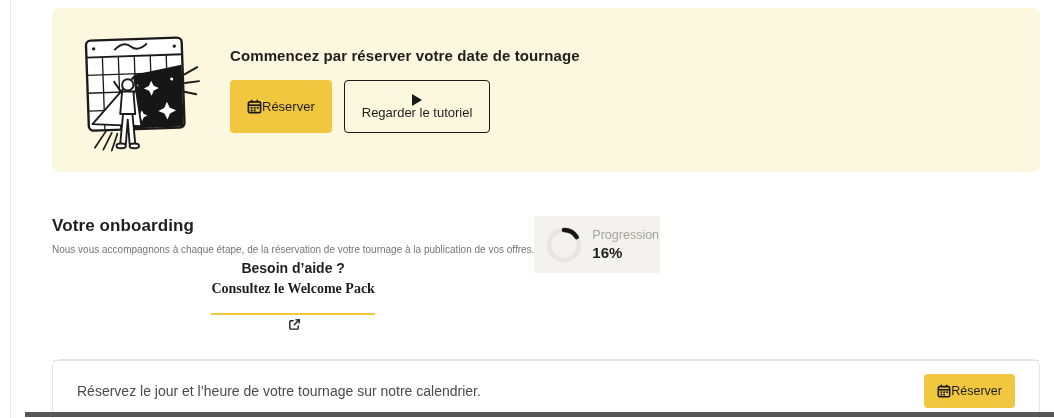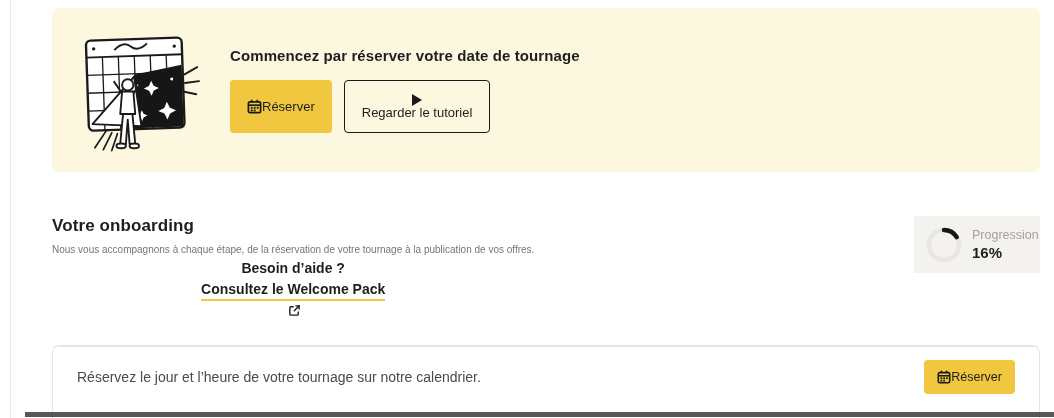--- a/index.html
+++ b/index.html
@@ -29,26 +29,26 @@
   .banner-subtitle{font-size:13px;color:#6E6E6E;margin-top:7px;}
   .banner-actions{display:flex;gap:12px;margin-top:16px;}
 
   .btn{display:inline-flex;align-items:center;gap:0;border-radius:4px;cursor:pointer;
        font-family:inherit;font-size:13px;font-weight:400;color:var(--text-dark);line-height:1;}
   .btn-yellow{background:var(--brand-yellow);border:none;padding:12px 17px;}
   .btn-outline{background:transparent;border:1.5px solid #1a1a1a;padding:13px 17px;flex-direction:column;}
   .btn .ico{display:inline-flex;}
 
   
-  .onboarding-row{display:flex;justify-content:space-between;align-items:flex-start;margin-top:44px;}
+  .onboarding-row{display:flex;justify-content:flex-start;align-items:flex-start;margin-top:44px;}
   .section-title{font-size:17px;font-weight:800;letter-spacing:.1px;}
   .section-desc{font-size:10px;color:var(--text-gray);margin-top:7px;line-height:1.4;}
   .help-line{font-size:14px;font-weight:700;margin-top:3px;display:flex;align-items:center;gap:5px;flex-direction:column;}
   .welcome-link{color:var(--text-dark);text-decoration:none;border-bottom:2px solid var(--brand-yellow);
-                padding-bottom:2px;cursor:pointer;}
+                padding-bottom:16px;cursor:pointer;font-family:Liberation Serif, serif;}
   .ext-ico{display:inline-flex;margin-left:2px;position:relative;top:-2px;}
 
   .progress-card{flex:0 0 auto;width:126px;height:57px;background:var(--muted-bg);border-radius:0;
                  display:flex;align-items:center;gap:10px;padding:0 12px;}
   .ring{flex:0 0 auto;}
   .progress-label{font-size:12.5px;color:#A4A29E;}
   .progress-value{font-size:15px;font-weight:800;margin-top:2px;}
 
   
   .task-card{margin-top:26px;background:#fff;border:1px solid var(--card-border);

